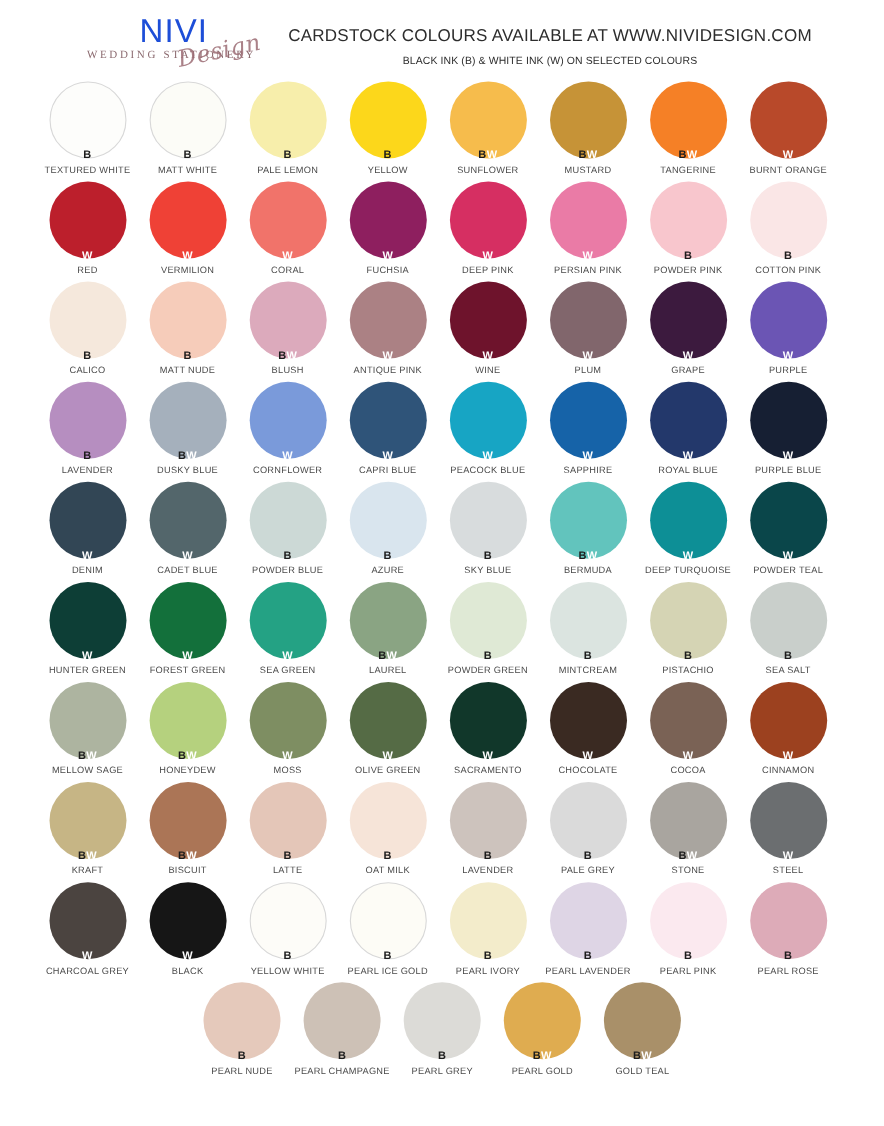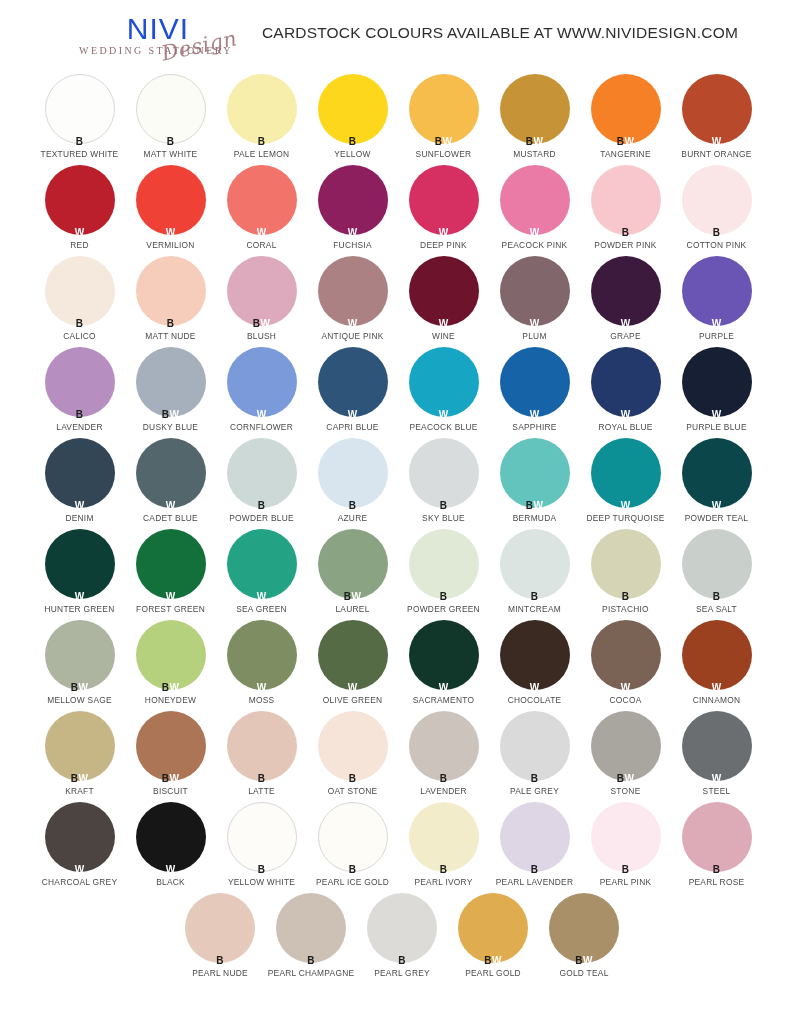--- a/index.html
+++ b/index.html
@@ -138,20 +138,21 @@
 <body>
 
 <div class="header">
   <div class="brand">
     <div class="brand-nivi">NIVI</div>
     <div class="brand-script">Design</div>
     <div class="brand-sub">WEDDING STATIONERY</div>
   </div>
   <div class="head-text">
     <div class="head-title">CARDSTOCK COLOURS AVAILABLE AT WWW.NIVIDESIGN.COM</div>
+    <div class="head-sub">BLACK INK (B) &amp; WHITE INK (W) ON SELECTED COLOURS</div>
   </div>
 </div>
 
 <div class="grid">
     <div class="row">
       <div class="swatch">
         <div class="disc-wrap">
           <div class="disc outlined" style="background: rgb(253, 253, 251);"></div>
           <div class="ink"><span class="b">B</span></div>
         </div>
@@ -241,21 +242,21 @@
           <div class="disc" style="background: rgb(214, 47, 98);"></div>
           <div class="ink"><span class="w">W</span></div>
         </div>
         <div class="name">DEEP PINK</div>
       </div>
       <div class="swatch">
         <div class="disc-wrap">
           <div class="disc" style="background: rgb(234, 123, 166);"></div>
           <div class="ink"><span class="w">W</span></div>
         </div>
-        <div class="name">PEACOCK PINK</div>
+        <div class="name">PERSIAN PINK</div>
       </div>
       <div class="swatch">
         <div class="disc-wrap">
           <div class="disc" style="background: rgb(248, 198, 205);"></div>
           <div class="ink"><span class="b">B</span></div>
         </div>
         <div class="name">POWDER PINK</div>
       </div>
       <div class="swatch">
         <div class="disc-wrap">
@@ -575,21 +576,21 @@
           <div class="disc" style="background: rgb(228, 198, 184);"></div>
           <div class="ink"><span class="b">B</span></div>
         </div>
         <div class="name">LATTE</div>
       </div>
       <div class="swatch">
         <div class="disc-wrap">
           <div class="disc" style="background: rgb(246, 228, 216);"></div>
           <div class="ink"><span class="b">B</span></div>
         </div>
-        <div class="name">OAT STONE</div>
+        <div class="name">OAT MILK</div>
       </div>
       <div class="swatch">
         <div class="disc-wrap">
           <div class="disc" style="background: rgb(205, 195, 189);"></div>
           <div class="ink"><span class="b">B</span></div>
         </div>
         <div class="name">LAVENDER</div>
       </div>
       <div class="swatch">
         <div class="disc-wrap">

